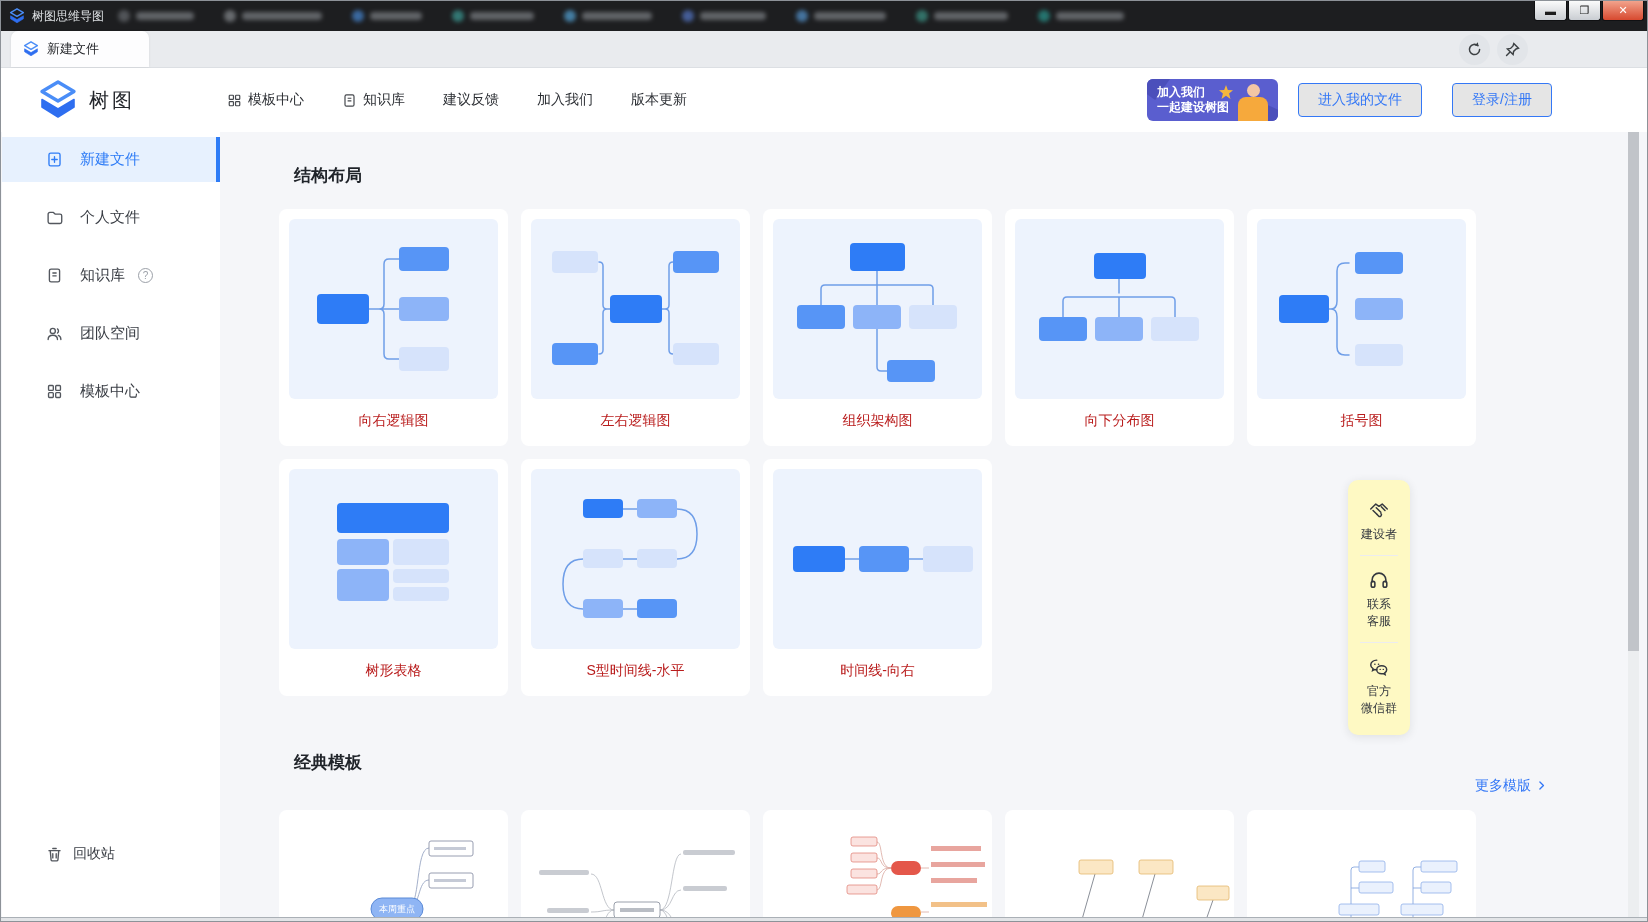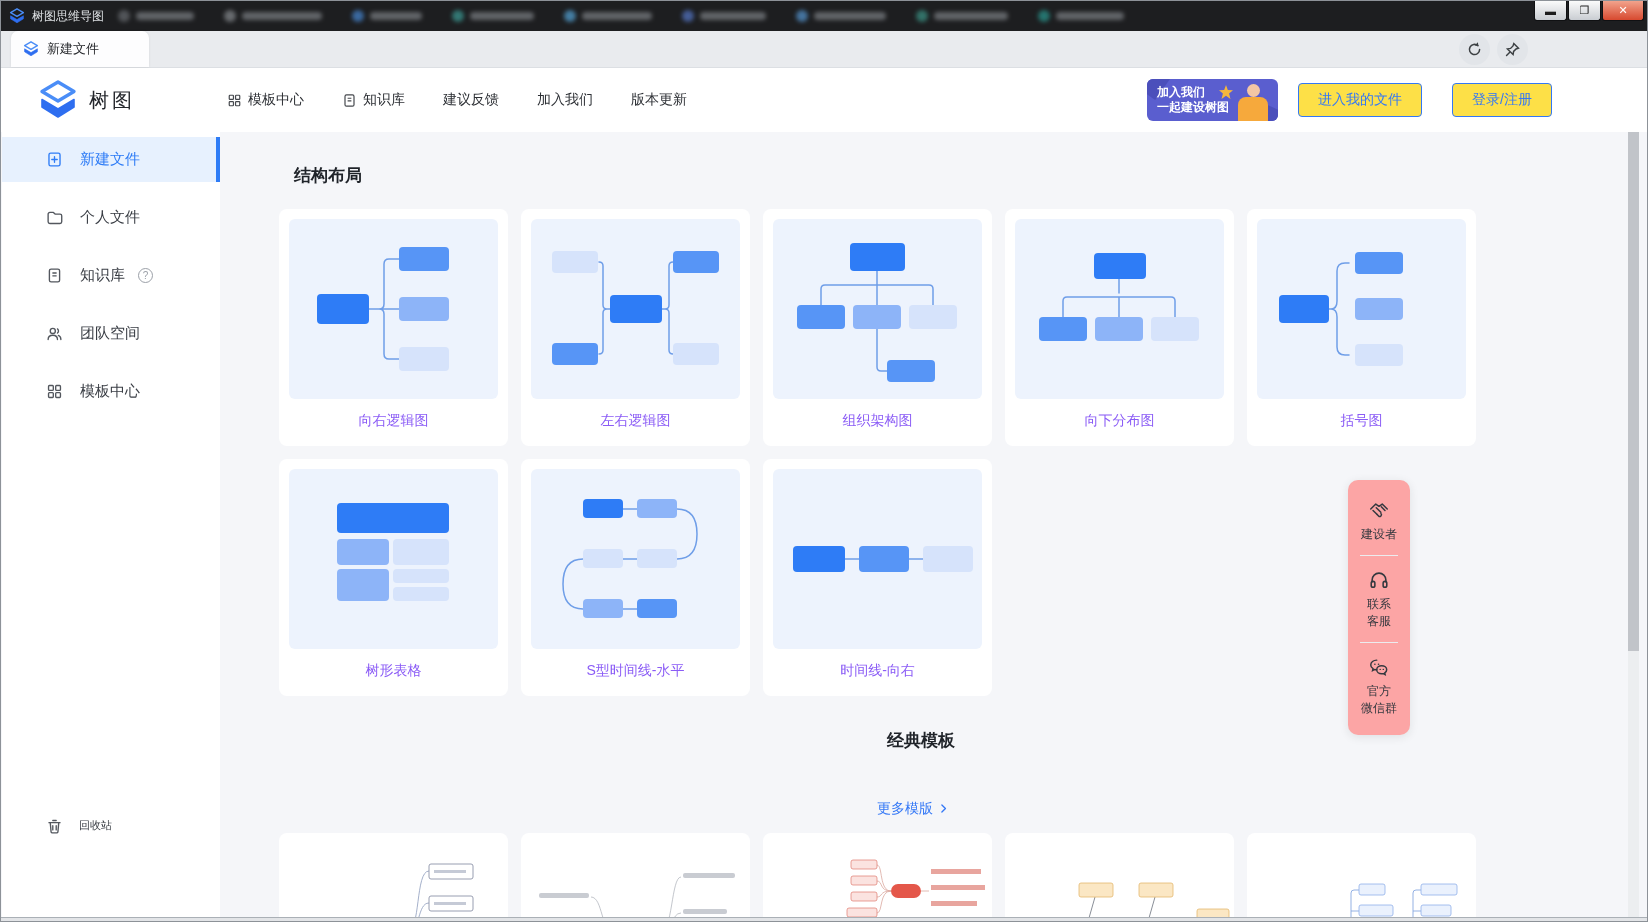--- a/index.html
+++ b/index.html
@@ -49,66 +49,66 @@
   .promo { width:131px; height:42px; border-radius:6px; background:var(--promo-purple,#5a5ecf);
     position:relative; overflow:hidden; color:#fff; font-size:12px; font-weight:bold;
     line-height:15px; padding:6px 0 0 10px; cursor:pointer; }
   .promo .blob1 { position:absolute; left:-8px; top:-10px; width:26px; height:26px; background:#4b4fbb; transform:rotate(35deg); }
   .promo .blob2 { position:absolute; right:-6px; bottom:-12px; width:30px; height:26px; background:#4b4fbb; transform:rotate(25deg); }
   .promo .star { position:absolute; left:72px; top:6px; width:14px; height:14px; background:#f6b73c;
     clip-path:polygon(50% 0,63% 35%,100% 38%,72% 60%,82% 100%,50% 76%,18% 100%,28% 60%,0 38%,37% 35%); }
   .promo .head { position:absolute; right:18px; top:5px; width:13px; height:13px; border-radius:50%; background:#f3c6a5; }
   .promo .shirt { position:absolute; right:10px; top:18px; width:30px; height:26px; border-radius:8px 8px 0 0; background:#f6a93c; }
   .btn-outline { height:34px; padding:0 19px; border:1px solid var(--link,#3478f6); border-radius:4px;
-    background:#fde047; color:var(--link,#3478f6); font-size:14px; display:flex; align-items:center;
+    background:#e5e5e5; color:var(--link,#3478f6); font-size:14px; display:flex; align-items:center;
     cursor:pointer; white-space:nowrap; }
   .btn-outline.b1 { margin-left:20px; }
   .btn-outline.b2 { margin-left:30px; }
 
   
   .app-body { position:absolute; top:131px; left:1px; right:1px; bottom:4px; }
   .sidebar { position:absolute; left:0; top:0; bottom:0; width:218px; background:#fff; }
   .side-item { height:45px; margin-bottom:13px; display:flex; align-items:center; gap:17px;
     padding-left:44px; font-size:15px; color:#393d44; cursor:pointer; position:relative; }
   .side-item:first-child { margin-top:5px; }
   .side-item svg { width:17px; height:17px; color:#53575e; flex:0 0 auto; }
   .side-item.active { background:var(--sidebar-active-bg,#e7f1fe); color:var(--accent,#2e7cf6); }
   .side-item.active svg { color:var(--accent,#2e7cf6); }
   .side-item.active::after { content:""; position:absolute; right:0; top:0; bottom:0; width:4px;
     background:var(--accent,#2e7cf6); }
   .help-badge { width:15px; height:15px; border:1px solid #9ba0a8; border-radius:50%; color:#9ba0a8;
     font-size:10px; display:flex; align-items:center; justify-content:center; margin-left:-4px; cursor:pointer; }
   .side-trash { position:absolute; top:686px; left:0; right:0; height:45px; display:flex;
-    align-items:flex-start; gap:16px; padding-left:44px; font-size:11px; color:#393d44; cursor:pointer; }
+    align-items:flex-end; gap:10px; padding-left:44px; font-size:14px; color:#393d44; cursor:pointer; }
   .side-trash svg { width:17px; height:17px; color:#53575e; }
 
   .content { position:absolute; left:218px; top:0; right:0; bottom:0; overflow:hidden; padding-left:59px; }
   .section-title { font-size:17px; font-weight:bold; color:#1f2329;margin-left:15px; }
   .t1 { margin-top:32px; }
   .grid { width:1197px; display:grid; grid-template-columns:repeat(5,229px); gap:13px; margin-top:22px; }
   .card { background:#fff; border-radius:8px; height:237px; padding:10px; cursor:pointer; }
   .card-preview { height:180px; border-radius:6px; background:var(--preview-bg,#edf3fd);
     display:flex; align-items:center; justify-content:center; }
   .card-preview svg { width:209px; height:180px; }
-  .card-label { text-align:center; margin-top:13px; font-size:14px; color:#8b5cf6; }
+  .card-label { text-align:center; margin-top:13px; font-size:14px; color:#b91c1c; }
   .node { rx:4; }
   .n0 { fill:var(--node-root,#2e7cf6); } .n1 { fill:var(--node-child1,#5795f6); }
   .n2 { fill:var(--node-child2,#8db4f8); } .n3 { fill:var(--node-child3,#d6e3fb); }
   .ln { fill:none; stroke:var(--connector,#6f9ee8); stroke-width:1.5; stroke-linecap:round; }
   .more-link { width:1269px; margin-top:22px; text-align:center; font-size:14px;
     color:var(--link,#3478f6); cursor:pointer; }
   .more-link svg, .more-right svg { width:13px; height:13px; vertical-align:-2px; }
-  .sec2-head { width:1269px; margin-top:33px; display:flex; align-items:center; justify-content:space-between;flex-direction:column; }
+  .sec2-head { width:1269px; margin-top:33px; display:flex; align-items:center; justify-content:space-between; }
   .more-right { font-size:14px; color:var(--link,#3478f6); cursor:pointer;margin-top:48px; }
   .grid2 { margin-top:15px; }
   .card2 { background:#fff; border-radius:8px; height:237px; overflow:hidden; cursor:pointer; }
   .card2 svg { width:229px; height:217px; }
 
   
-  .float-panel { position:absolute; left:1346px; top:348px; width:62px; background:#fca5a5;
+  .float-panel { position:absolute; left:1346px; top:348px; width:62px; background:#fef9c3;
     border-radius:10px; box-shadow:0 2px 10px rgba(31,35,41,.1); padding:6px 0; }
   .fp-item { display:flex; flex-direction:column; align-items:center; padding:13px 0 12px;
     font-size:12px; line-height:17px; color:#34383f; cursor:pointer; text-align:center; }
   .fp-item svg { width:22px; height:22px; color:#34383f; margin-bottom:5px; }
   .fp-div { height:1px; background:#ececef; margin:0 12px; }
 
   .scrollbar { position:absolute; right:7px; top:0; bottom:0; width:11px; background:#eceef0; }
   .scroll-thumb { position:absolute; top:0; left:0; width:11px; height:519px; background:#c1c4c9; cursor:pointer; }
 
   .bottom-frame { position:absolute; left:0; right:0; bottom:0; height:4px; background:#e2e4e7;

